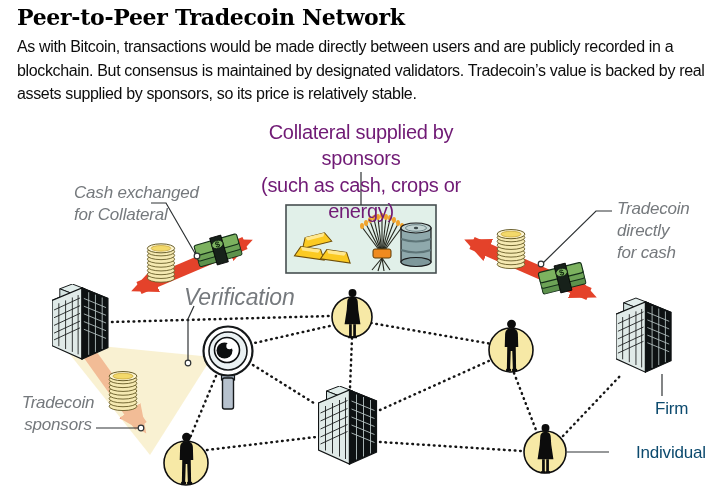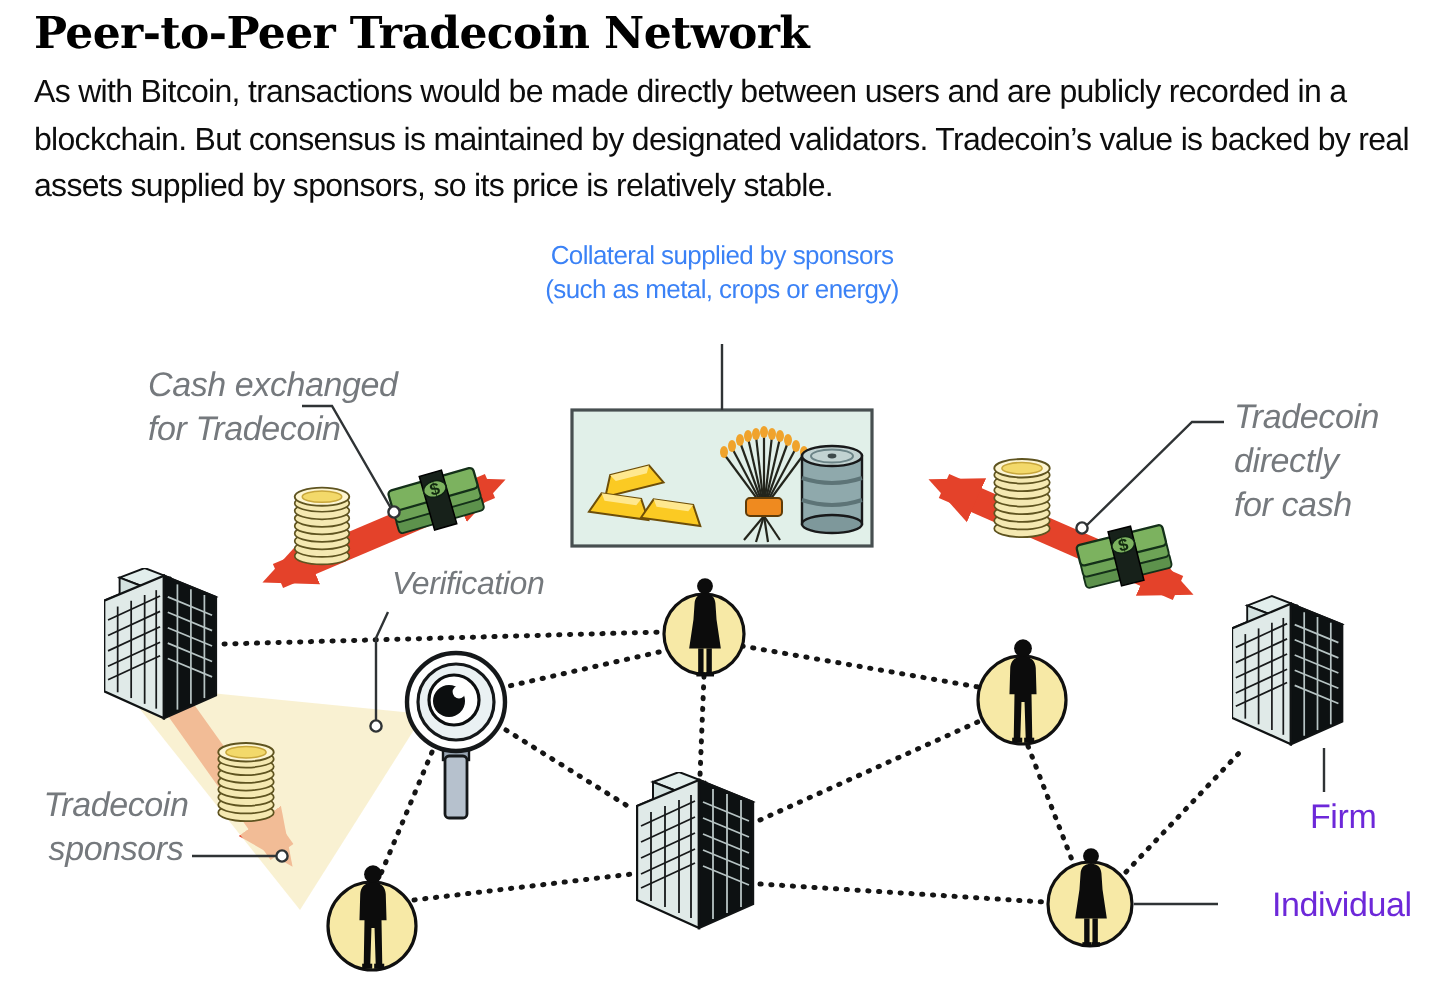--- a/index.html
+++ b/index.html
@@ -4,24 +4,24 @@
 <style>
   html,body{margin:0;padding:0;background:#ffffff;}
   #stage{position:relative;width:720px;height:492px;background:#ffffff;overflow:hidden;
          font-family:"Liberation Sans",sans-serif;color:#111;border-radius:12px;}
   .title{position:absolute;left:17px;top:4px;font-family:"DejaVu Serif","Liberation Serif",serif;
          font-weight:700;font-size:22px;letter-spacing:-0.3px;color:#000;}
   .desc{position:absolute;left:17px;top:35px;width:690px;font-size:16px;line-height:1.47;
         letter-spacing:-0.35px;color:#0d0d0d;}
   .lbl{position:absolute;font-size:17px;line-height:1.28;letter-spacing:-0.2px;}
   .gray{color:#75797d;font-style:italic;}
-  .black{color:#6d28d9;}
+  .black{color:#0c4a6e;}
   .center{text-align:center;}
   .collat{position:absolute;left:231px;top:119px;width:260px;text-align:center;
-          font-size:13px;line-height:1.32;color:#3b82f6;letter-spacing:-0.3px;}
+          font-size:20px;line-height:1.32;color:#701a75;letter-spacing:-0.3px;}
   svg{position:absolute;left:0;top:0;}
 </style>
 </head>
 <body>
 
 <div id="stage">
 
   <svg width="720" height="492" viewBox="0 0 720 492">
     <defs>
       <marker id="ah" viewBox="0 0 10 10" refX="6.5" refY="5" markerWidth="2.1" markerHeight="2.1" orient="auto-start-reverse" markerUnits="strokeWidth">
@@ -227,35 +227,35 @@
       <circle cx="188" cy="363" r="2.8"></circle>
       <circle cx="141" cy="428" r="2.8"></circle>
     </g>
   </svg>
 
   <div class="title">Peer-to-Peer Tradecoin Network</div>
   <div class="desc">As with Bitcoin, transactions would be made directly between users and are publicly recorded in a blockchain. But consensus is maintained by designated validators. Tradecoin’s value is backed by real assets supplied by sponsors, so its price is relatively stable.</div>
 
   <div class="collat">
     <div>Collateral supplied by sponsors</div>
-    <div>(such as metal, crops or energy)</div>
+    <div>(such as cash, crops or energy)</div>
   </div>
 
   <div class="lbl gray" style="left:74px;top:182px;">
     <div>Cash exchanged</div>
-    <div>for Tradecoin</div>
+    <div>for Collateral</div>
   </div>
 
   <div class="lbl gray" style="left:617px;top:198px;">
     <div>Tradecoin</div>
     <div>directly</div>
     <div>for cash</div>
   </div>
 
-  <div class="lbl gray" style="left:196px;top:283px;font-size:16px;">Verification</div>
+  <div class="lbl gray" style="left:184px;top:283px;font-size:23px;">Verification</div>
 
   <div class="lbl gray center" style="left:18px;top:392px;width:80px;">
     <div>Tradecoin</div>
     <div>sponsors</div>
   </div>
 
   <div class="lbl black" style="left:655px;top:398px;">Firm</div>
   <div class="lbl black" style="left:636px;top:442px;">Individual</div>
 </div>
 

